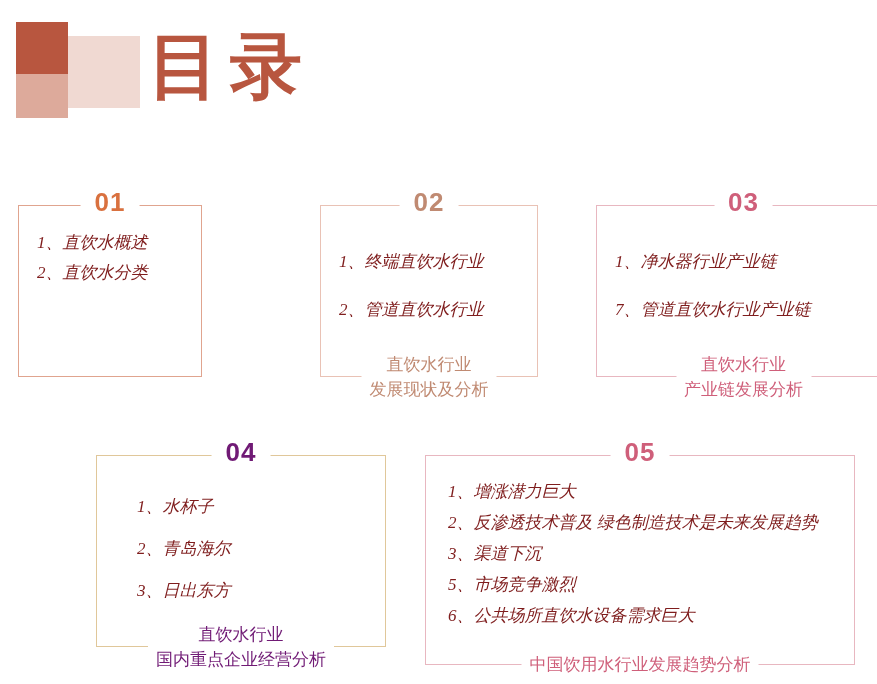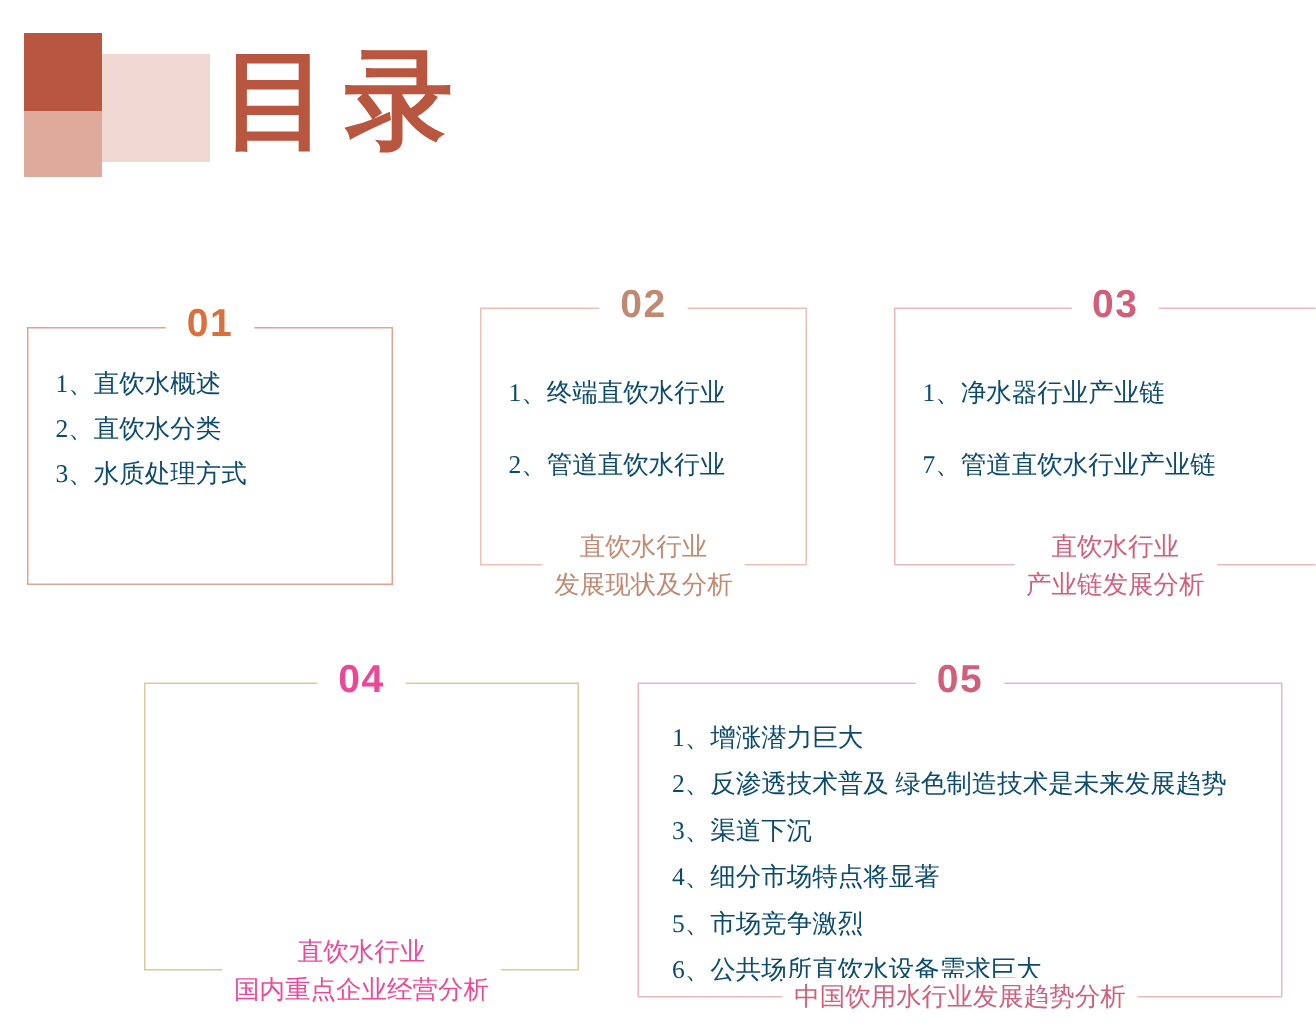--- a/index.html
+++ b/index.html
@@ -51,23 +51,24 @@
     font-size: 26px;
     font-weight: bold;
     letter-spacing: 1px;
     line-height: 34px;
   }
   .card .items {
     padding: 22px 14px 16px 18px;
   }
   .card .items .li {
     font-size: 17px;
-    color: #0c4a6e;
+    color: #7f1d1d;
     line-height: 30px;
     white-space: nowrap;
+    font-style: italic;
   }
   .card-caption {
     position: absolute;
     left: 50%;
     transform: translateX(-50%);
     background: #ffffff;
     padding: 0 8px;
     text-align: center;
     font-size: 17px;
     line-height: 25px;
@@ -75,26 +76,26 @@
   }
 
   
   .c1 { border-color: #e0a48f; }
   .c1 .num, .c1 .card-caption { color: #d9713f; }
   .c2 { border-color: #e9c2b5; }
   .c2 .num, .c2 .card-caption { color: #c08a72; }
   .c3 { border-color: #e8b7c0; }
   .c3 .num, .c3 .card-caption { color: #cf5f7a; }
   .c4 { border-color: #e0c79a; }
-  .c4 .num, .c4 .card-caption { color: #ec4899; }
+  .c4 .num, .c4 .card-caption { color: #701a75; }
   .c5 { border-color: #e8b7c0; }
   .c5 .num, .c5 .card-caption { color: #cf5f7a; }
 
   
-  #card1 { left: 18px;  top: 218px; width: 244px; height: 172px; }
+  #card1 { left: 18px;  top: 205px; width: 184px; height: 172px; }
   #card1 .card-caption { bottom: -13px; }
   #card2 { left: 320px; top: 205px; width: 218px; height: 172px; }
   #card2 .card-caption { bottom: -26px; }
   #card3 { left: 596px; top: 205px; width: 295px; height: 172px; }
   #card3 .card-caption { bottom: -26px; }
   #card4 { left: 96px;  top: 455px; width: 290px; height: 192px; }
   #card4 .card-caption { bottom: -26px; }
   #card5 { left: 425px; top: 455px; width: 430px; height: 210px; }
   #card5 .card-caption { bottom: -13px; }
 
@@ -113,21 +114,20 @@
   <div class="sq-mid"></div>
   <div class="sq-light"></div>
   <div class="title-cn">目录</div>
 </div>
 
 <div class="card c1" id="card1">
   <div class="num">01</div>
   <div class="items">
     <div class="li">1、直饮水概述</div>
     <div class="li">2、直饮水分类</div>
-    <div class="li">3、水质处理方式</div>
   </div>
 </div>
 
 <div class="card c2" id="card2">
   <div class="num">02</div>
   <div class="items">
     <div class="li">1、终端直饮水行业</div>
     <div class="li">2、管道直饮水行业</div>
   </div>
   <div class="card-caption">
@@ -143,30 +143,34 @@
     <div class="li">7、管道直饮水行业产业链</div>
   </div>
   <div class="card-caption">
     <div>直饮水行业</div>
     <div>产业链发展分析</div>
   </div>
 </div>
 
 <div class="card c4" id="card4">
   <div class="num">04</div>
+  <div class="items">
+    <div class="li">1、水杯子</div>
+    <div class="li">2、青岛海尔</div>
+    <div class="li">3、日出东方</div>
+  </div>
   <div class="card-caption">
     <div>直饮水行业</div>
     <div>国内重点企业经营分析</div>
   </div>
 </div>
 
 <div class="card c5" id="card5">
   <div class="num">05</div>
   <div class="items">
     <div class="li">1、增涨潜力巨大</div>
     <div class="li">2、反渗透技术普及  绿色制造技术是未来发展趋势</div>
     <div class="li">3、渠道下沉</div>
-    <div class="li">4、细分市场特点将显著</div>
     <div class="li">5、市场竞争激烈</div>
     <div class="li">6、公共场所直饮水设备需求巨大</div>
   </div>
   <div class="card-caption">中国饮用水行业发展趋势分析</div>
 </div>
 
 </body></html>

